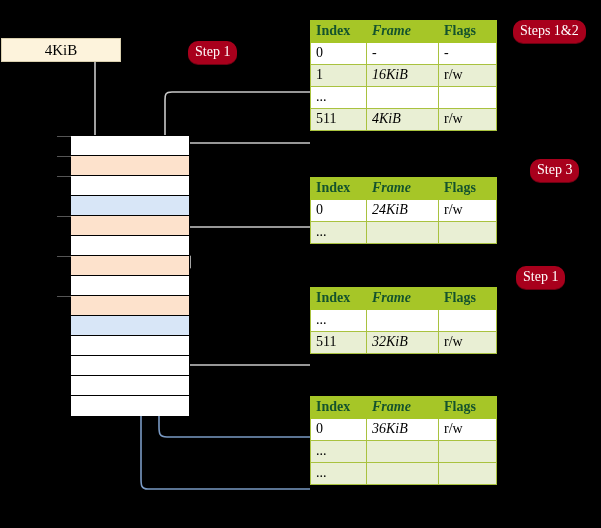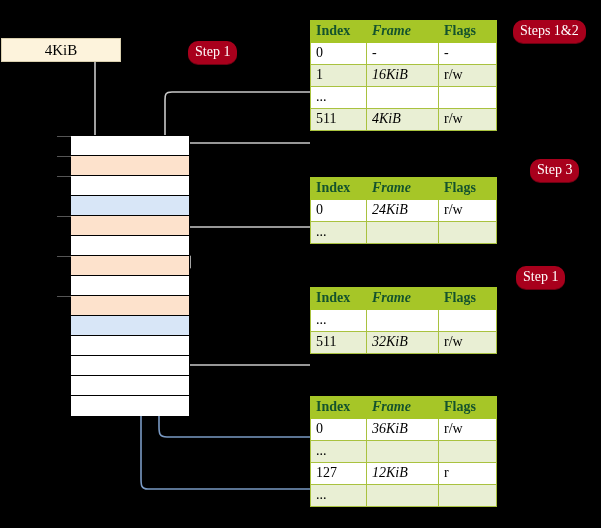--- a/index.html
+++ b/index.html
@@ -250,25 +250,20 @@
         <tr class="white">
           <td class="col-index">0</td>
           <td class="col-frame">36KiB</td>
           <td class="col-flags">r/w</td>
         </tr>
         <tr class="alt">
           <td class="col-index">...</td>
           <td class="col-frame"></td>
           <td class="col-flags"></td>
         </tr>
-        <tr class="white">
-          <td class="col-index">127</td>
-          <td class="col-frame">12KiB</td>
-          <td class="col-flags">r</td>
-        </tr>
         <tr class="alt">
           <td class="col-index">...</td>
           <td class="col-frame"></td>
           <td class="col-flags"></td>
         </tr>
       </tbody>
     </table>
 
 </div>
 

